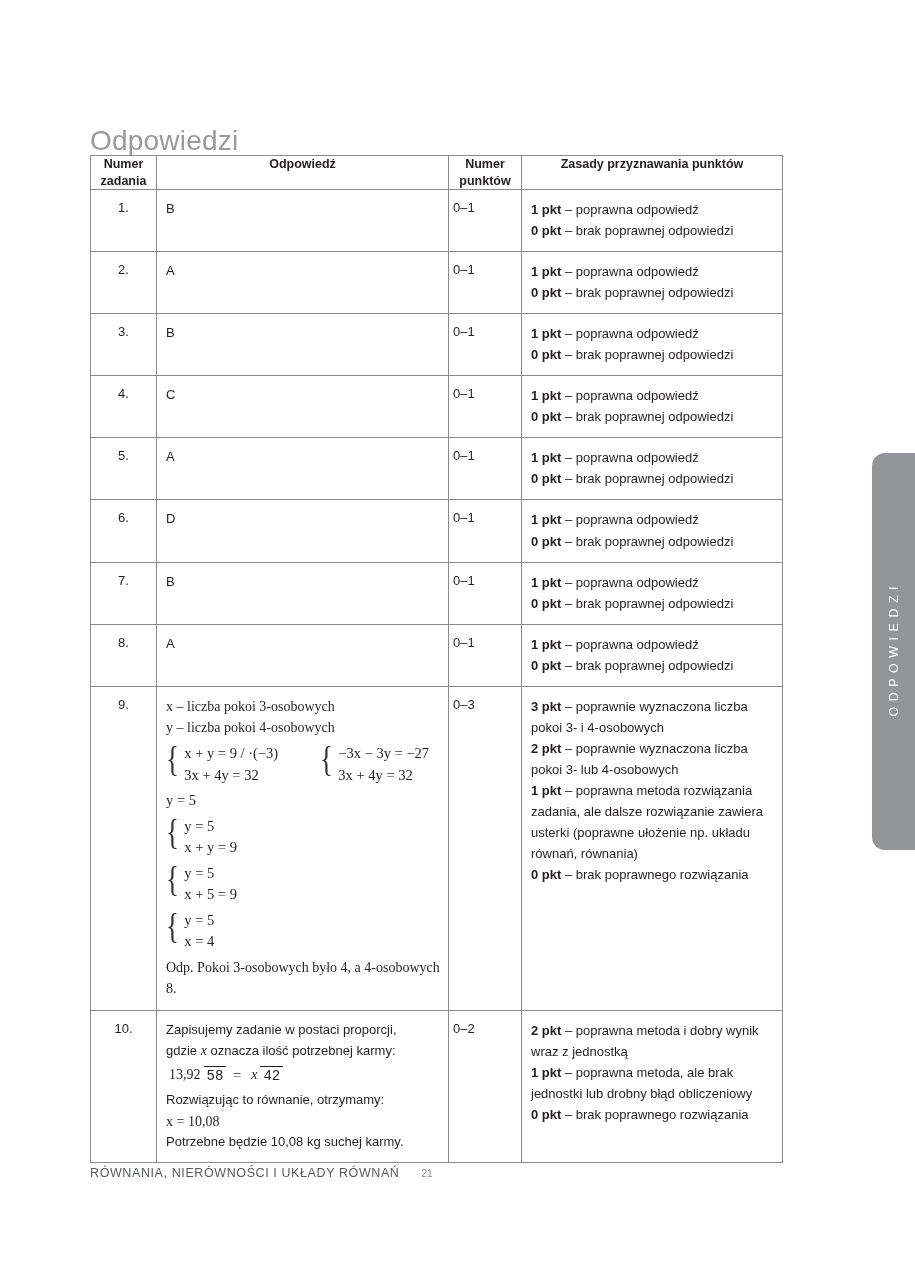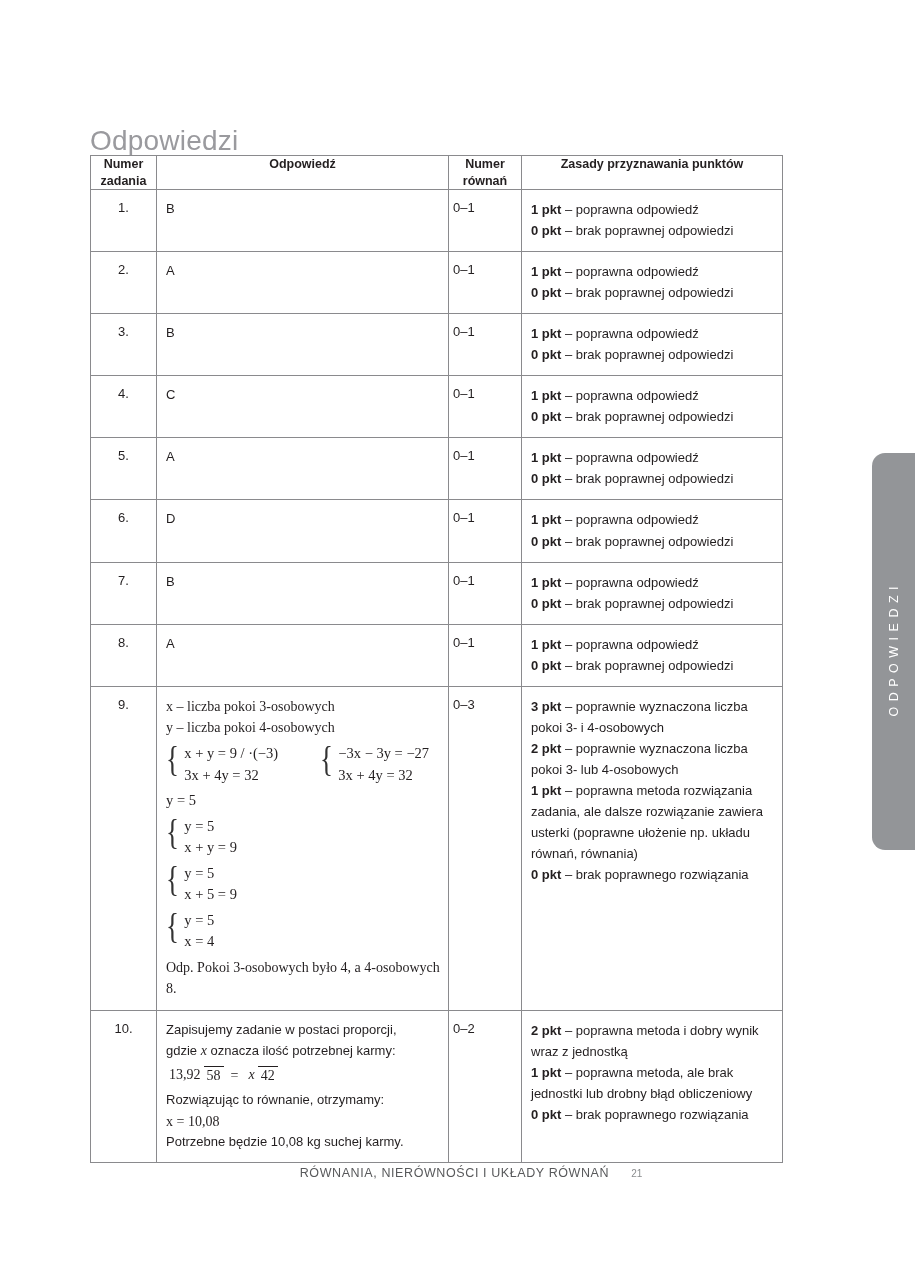--- a/index.html
+++ b/index.html
@@ -156,35 +156,35 @@
     font-size: 14px;
     margin: 3px 0 4px 0;
   }
   .frac {
     display: inline-flex;
     flex-direction: row;
     align-items: center;
     line-height: 1.18;
   }
   .frac .num { padding: 0 3px 1px 3px; }
-  .frac .den { padding: 1px 3px 0 3px; border-top: 1px solid #231f20; }
+  .frac .den { padding: 1px 3px 0 3px; border-top: 1px solid #231f20; font-family: Liberation Mono, monospace; }
   .frac-eq .eqsign { margin: 0 7px; }
 
   .ans-text { display: block; }
 
   
   .footer {
     position: absolute;
     left: 90px;
     right: 0;
     top: 1163px;
     height: 20px;
     display: flex;
     align-items: center;
-    justify-content: center;
+    justify-content: flex-start;
     padding-right: 63px;
     gap: 22px;
   }
   .footer-title {
     font-size: 12.5px;
     color: #58595b;
     letter-spacing: 0.6px;
     font-weight: 400;
   }
   .footer-page {
@@ -210,21 +210,21 @@
   </colgroup>
   <thead>
     <tr>
       <th>
         <span>Numer</span><br>
         <span>zadania</span>
       </th>
       <th>Odpowiedź</th>
       <th>
         <span>Numer</span><br>
-        <span>równań</span>
+        <span>punktów</span>
       </th>
       <th>Zasady przyznawania punktów</th>
     </tr>
   </thead>
   <tbody>
 
     <tr>
       <td class="cell-num">1.</td>
       <td class="cell-ans">B</td>
       <td class="cell-pts">0–1</td>

